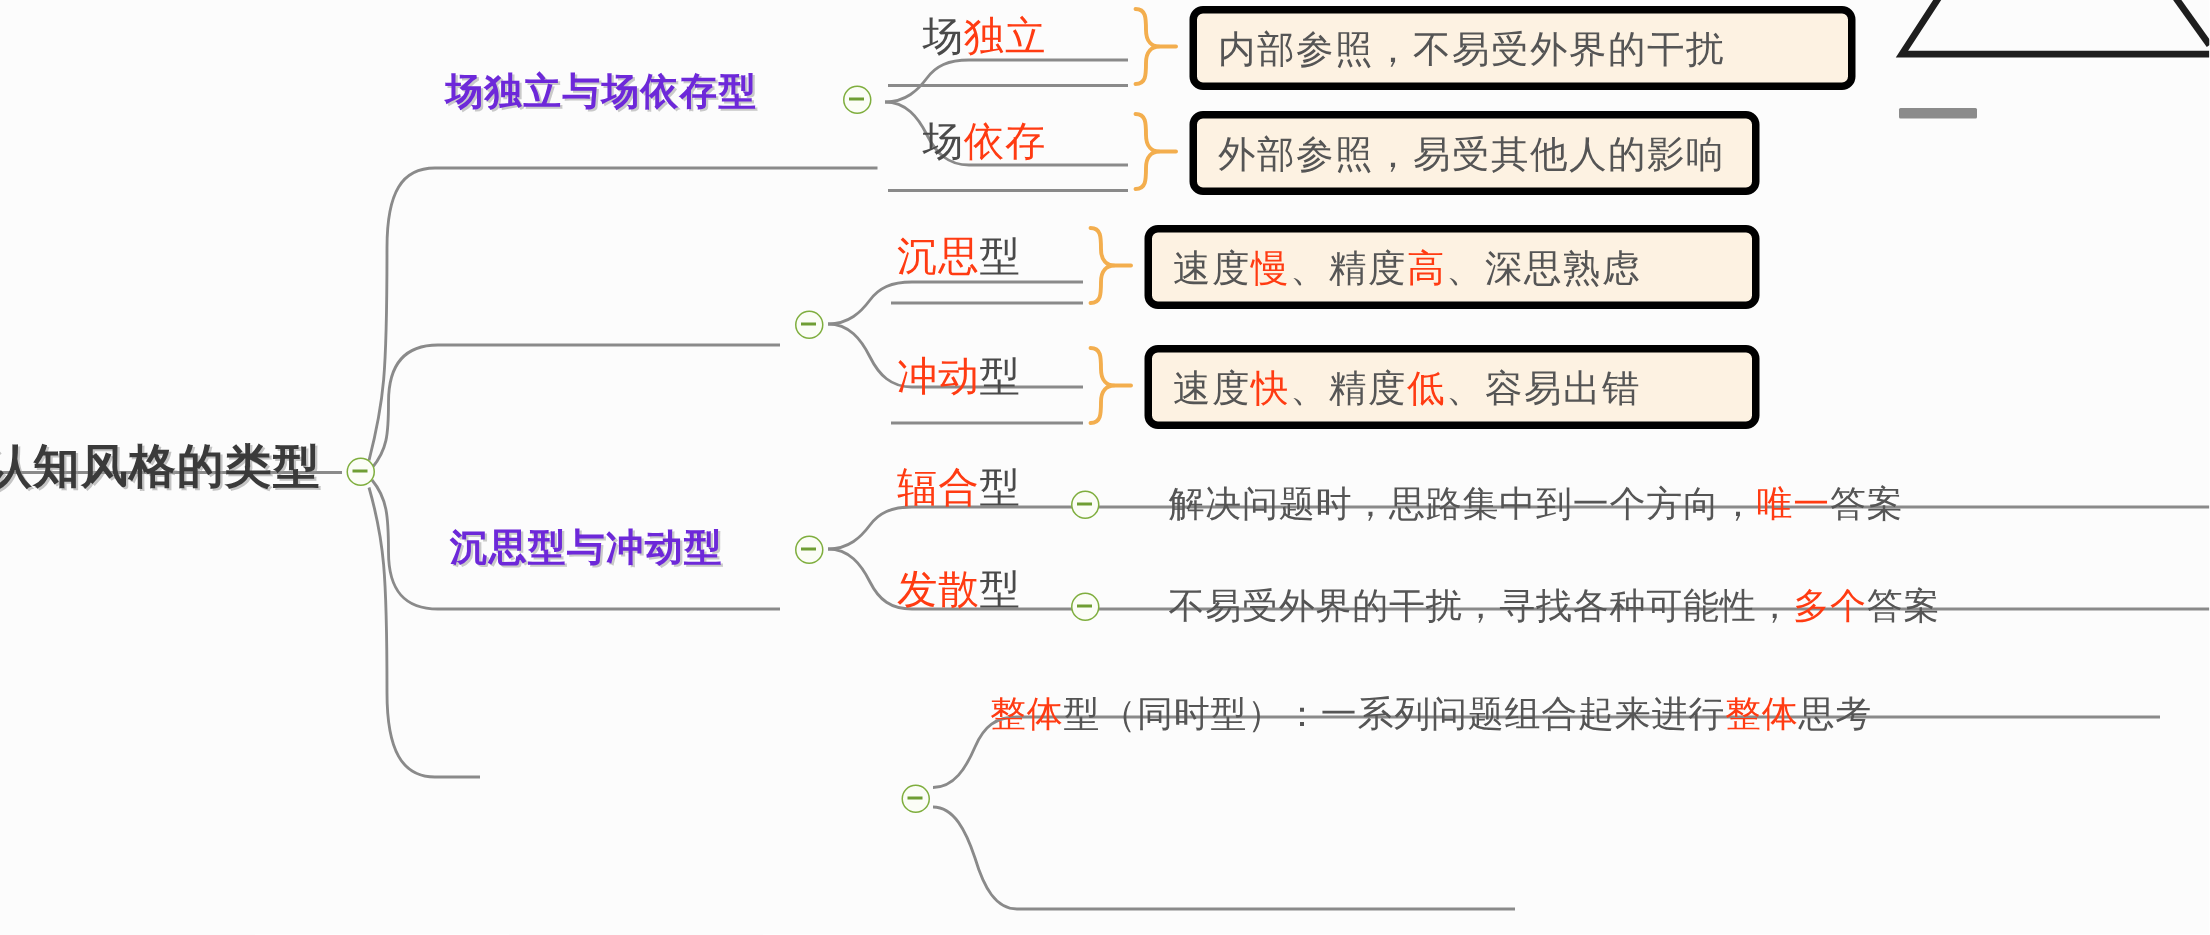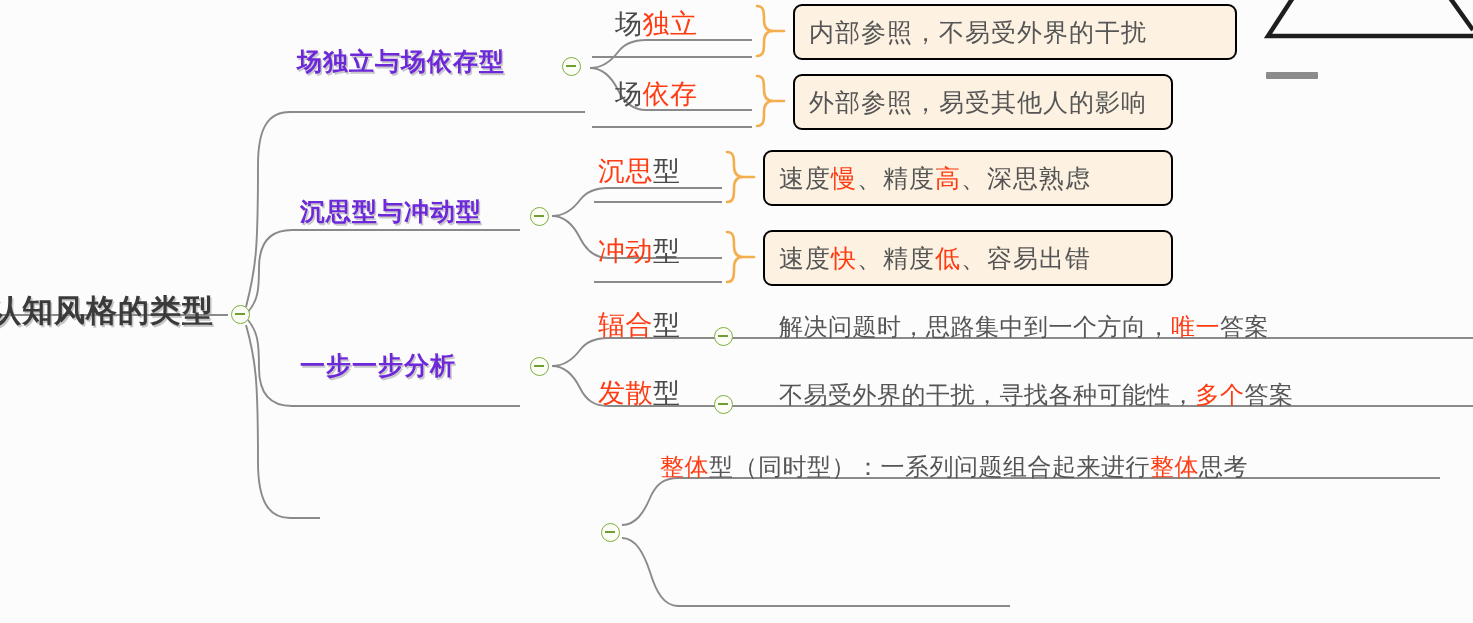--- a/index.html
+++ b/index.html
@@ -56,33 +56,34 @@
     text-align: right;
   }
   .leaf-label .hl {
     color: #ff3b12;
   }
   
   .desc-plain {
     font-size: 24px;
     color: #555555;
     letter-spacing: 0.5px;
+    margin-top: 10px;
   }
   .desc-plain .hl { color: #ff3b12; }
   .desc-plain.wrap {
     white-space: normal;
     width: 800px;
     line-height: 1.5;
   }
   
   .desc-box {
     position: absolute;
     box-sizing: border-box;
     background: #fdf2e2;
-    border: 2px solid #000000;
+    border: 5px solid #000000;
     border-radius: 9px;
     font-size: 25px;
     color: #555555;
     letter-spacing: 1px;
     display: flex;
     align-items: center;
     padding: 0 14px;
     white-space: nowrap;
   }
   .desc-box .hl { color: #ff3b12; }
@@ -192,21 +193,20 @@
     <span>场</span><span class="hl">依存</span>
   </div>
 
   <div class="desc-box" style="left:793px; top:4px; width:444px; height:56px;">
     <span>内部参照，不易受外界的干扰</span>
   </div>
   <div class="desc-box" style="left:793px; top:74px; width:380px; height:56px;">
     <span>外部参照，易受其他人的影响</span>
   </div>
 
-  <div class="node branch-label" style="left:300px; top:196px;">沉思型与冲动型</div>
   <div class="toggle" style="left:530px; top:207px;"></div>
 
   <div class="node leaf-label" style="left:598px; top:155px;">
     <span class="hl">沉思</span><span>型</span>
   </div>
   <div class="node leaf-label" style="left:598px; top:235px;">
     <span class="hl">冲动</span><span>型</span>
   </div>
 
   <div class="desc-box" style="left:763px; top:150px; width:410px; height:56px;">
@@ -217,21 +217,21 @@
       <span>、深思熟虑</span>
   </div>
   <div class="desc-box" style="left:763px; top:230px; width:410px; height:56px;">
     <span>速度</span>
       <span class="hl">快</span>
       <span>、精度</span>
       <span class="hl">低</span>
       <span>、容易出错</span>
   </div>
 
-  <div class="node branch-label" style="left:300px; top:350px;">一步一步分析</div>
+  <div class="node branch-label" style="left:300px; top:350px;">沉思型与冲动型</div>
   <div class="toggle" style="left:530px; top:357px;"></div>
 
   <div class="node leaf-label" style="left:598px; top:309px;">
     <span class="hl">辐合</span><span>型</span>
   </div>
   <div class="toggle" style="left:714px; top:327px;"></div>
 
   <div class="node leaf-label" style="left:598px; top:377px;">
     <span class="hl">发散</span><span>型</span>
   </div>

